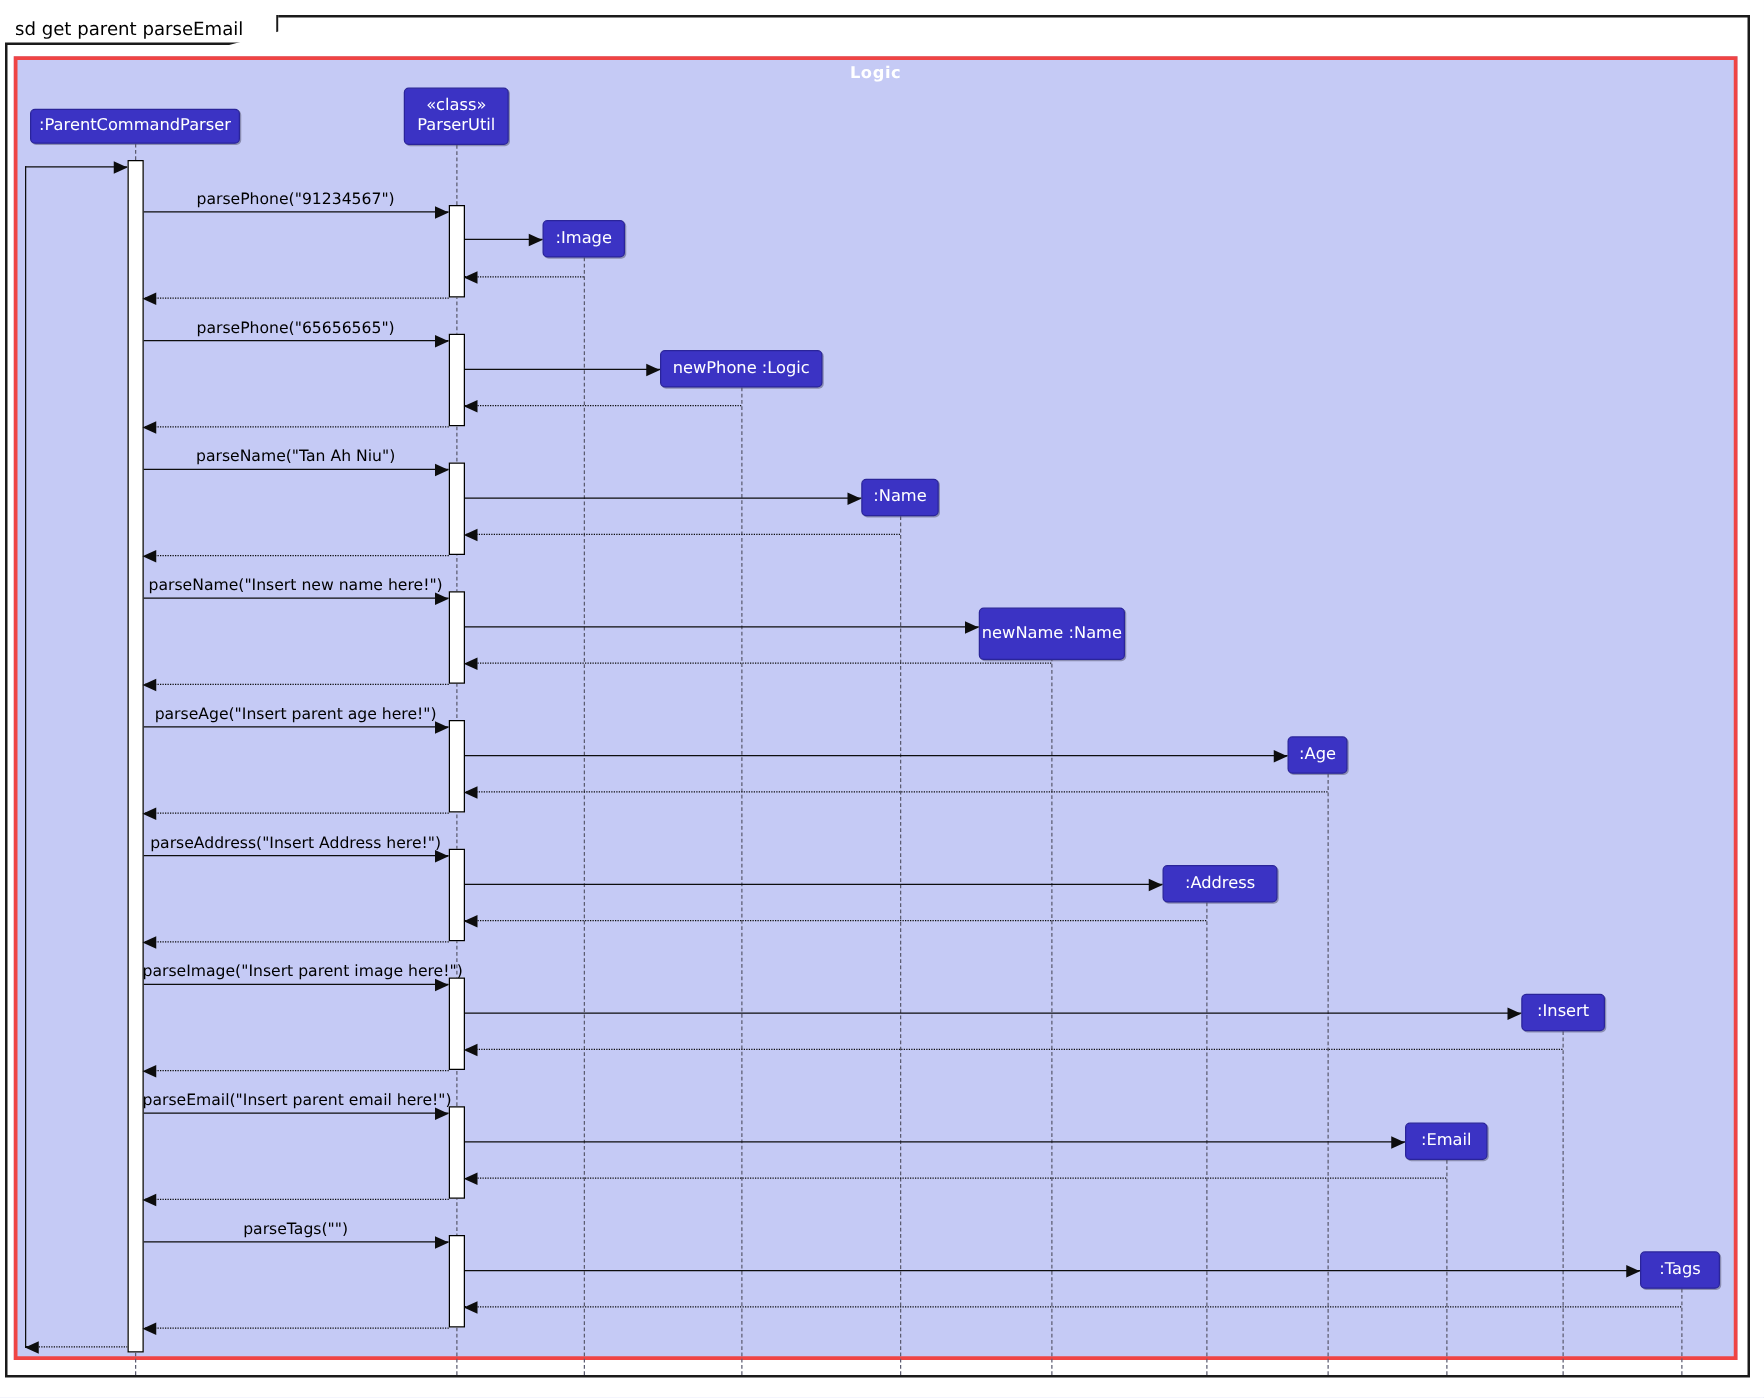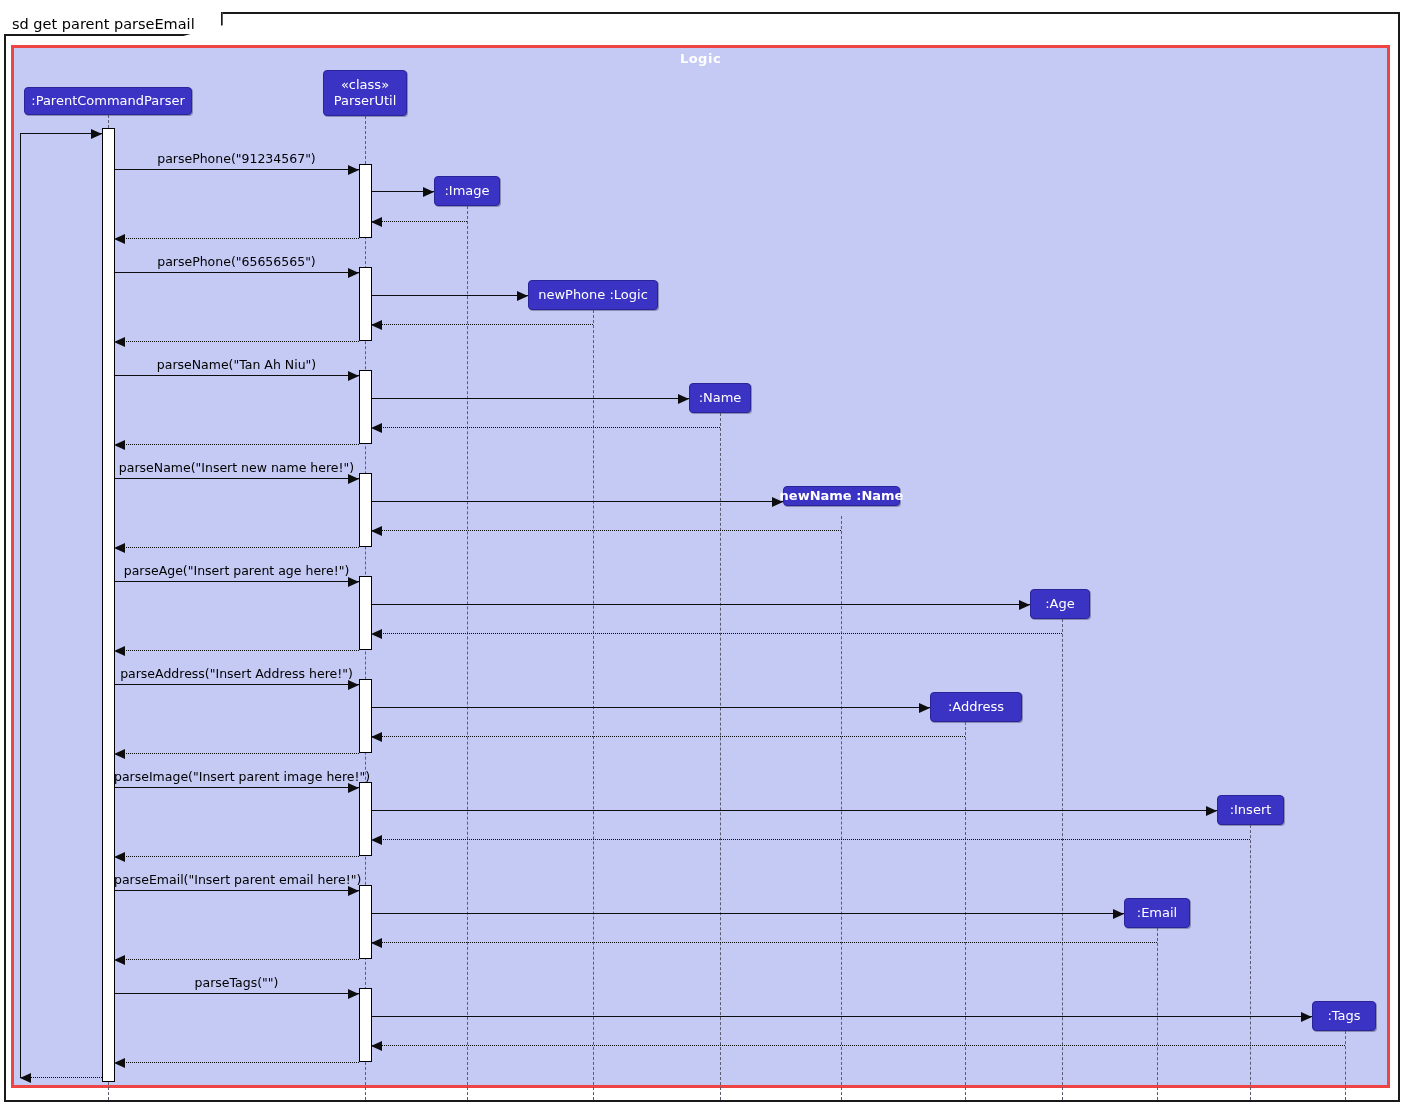--- a/index.html
+++ b/index.html
@@ -287,24 +287,24 @@
       </div>
       <div class="participant" style="left: 434px; top: 176px; width: 66px; height: 30px; background: rgb(59, 51, 196);">
         <span class="pname">:Image</span>
       </div>
       <div class="participant" style="left: 528px; top: 280px; width: 130px; height: 30px; background: rgb(59, 51, 196);">
         <span class="pname">newPhone :Logic</span>
       </div>
       <div class="participant" style="left: 689px; top: 383px; width: 62px; height: 30px; background: rgb(59, 51, 196);">
         <span class="pname">:Name</span>
       </div>
-      <div class="participant" style="left: 783px; top: 486px; width: 117px; height: 20px; background: rgb(59, 51, 196); font-weight: bold;">
+      <div class="participant" style="left: 783px; top: 486px; width: 117px; height: 42px; background: rgb(59, 51, 196);">
         <span class="pname">newName :Name</span>
       </div>
-      <div class="participant" style="left: 1030px; top: 589px; width: 60px; height: 30px; background: rgb(59, 51, 196);">
+      <div class="participant" style="left: 1030px; top: 589px; width: 48px; height: 30px; background: rgb(59, 51, 196);">
         <span class="pname">:Age</span>
       </div>
       <div class="participant" style="left: 930px; top: 692px; width: 92px; height: 30px; background: rgb(59, 51, 196);">
         <span class="pname">:Address</span>
       </div>
       <div class="participant" style="left: 1217px; top: 795px; width: 67px; height: 30px; background: rgb(59, 51, 196);">
         <span class="pname">:Insert</span>
       </div>
       <div class="participant" style="left: 1124px; top: 898px; width: 66px; height: 30px; background: rgb(59, 51, 196);">
         <span class="pname">:Email</span>

